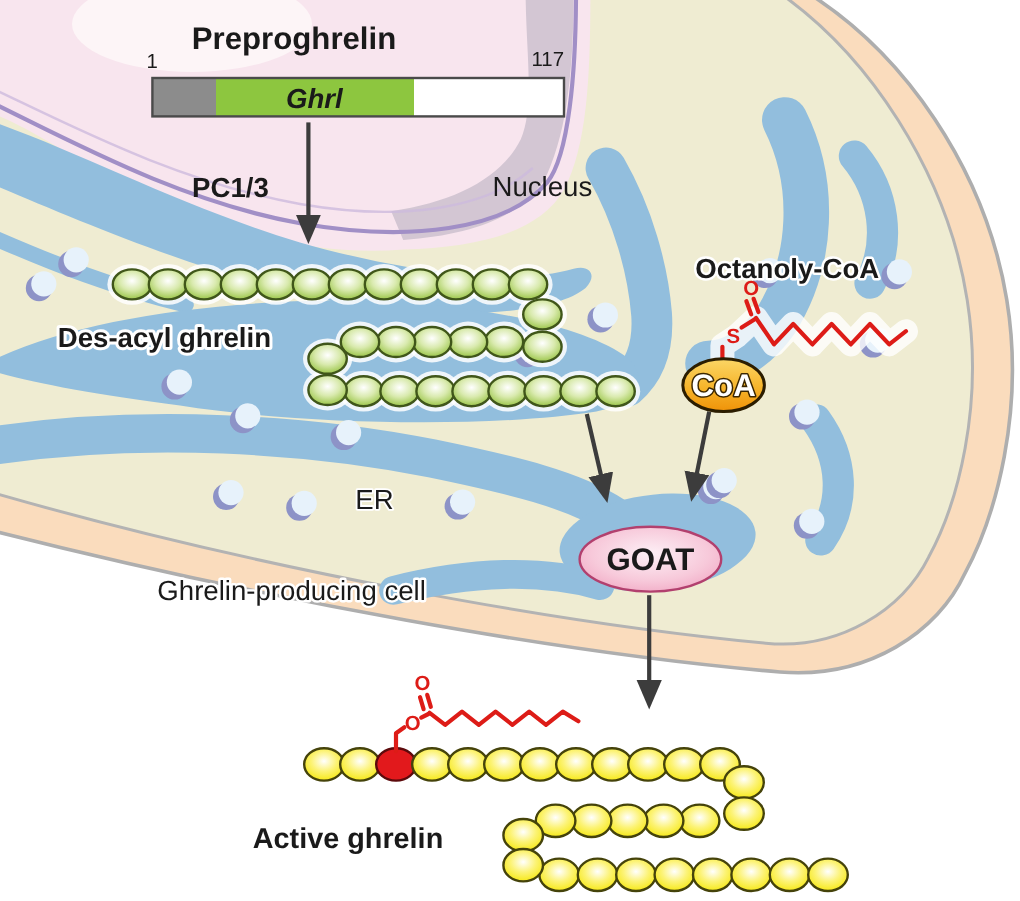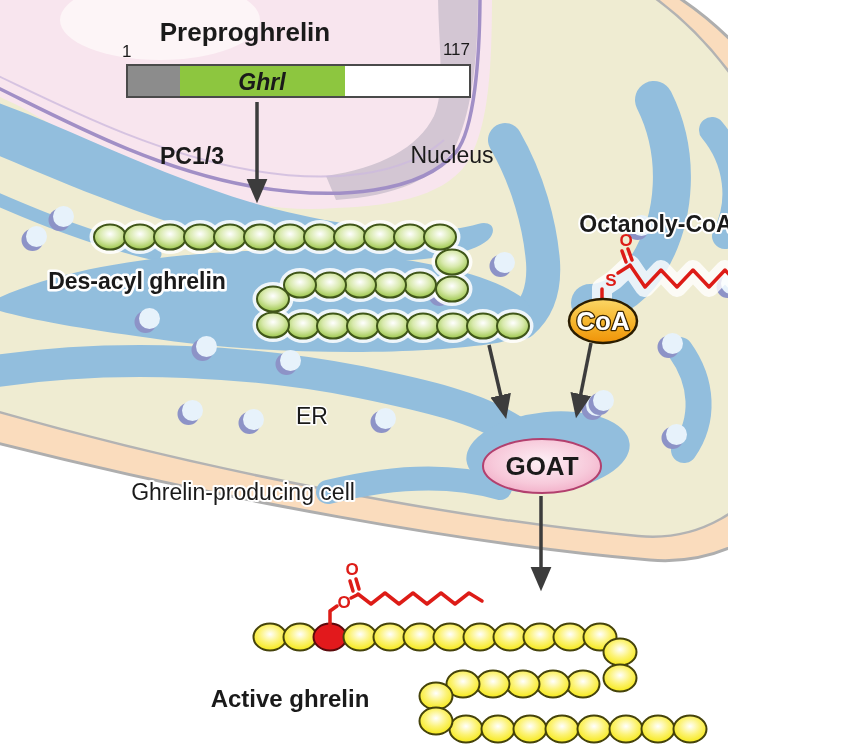--- a/index.html
+++ b/index.html
@@ -1,16 +1,16 @@
 <!DOCTYPE html>
 <html><head>
 <meta charset="utf-8">
 <style>
   html,body{margin:0;padding:0;background:#ffffff;}
-  .stage{width:728px;height:751px;position:relative;overflow:hidden;background:#d946ef;}
+  .stage{width:850px;height:751px;position:relative;overflow:hidden;background:#d946ef;}
   svg{display:block;}
   text{font-family:"Liberation Sans", sans-serif;}
   .t-bold{font-weight:bold;fill:#1a1a1a;}
   .t-reg{font-weight:normal;fill:#1a1a1a;}
   .halo{paint-order:stroke;stroke:#ffffff;stroke-linejoin:round;}
   .h5{stroke-width:5px;} .h4{stroke-width:4px;} .h3{stroke-width:3px;}
   .chem{stroke:#dd1c17;stroke-width:3.5;fill:none;stroke-linejoin:round;stroke-linecap:round;}
   .chem-glow{stroke:#ffffff;stroke-width:20;fill:none;stroke-linejoin:round;stroke-linecap:round;opacity:.8;}
   .atom{font-weight:bold;fill:#dd1c17;}
 </style>

